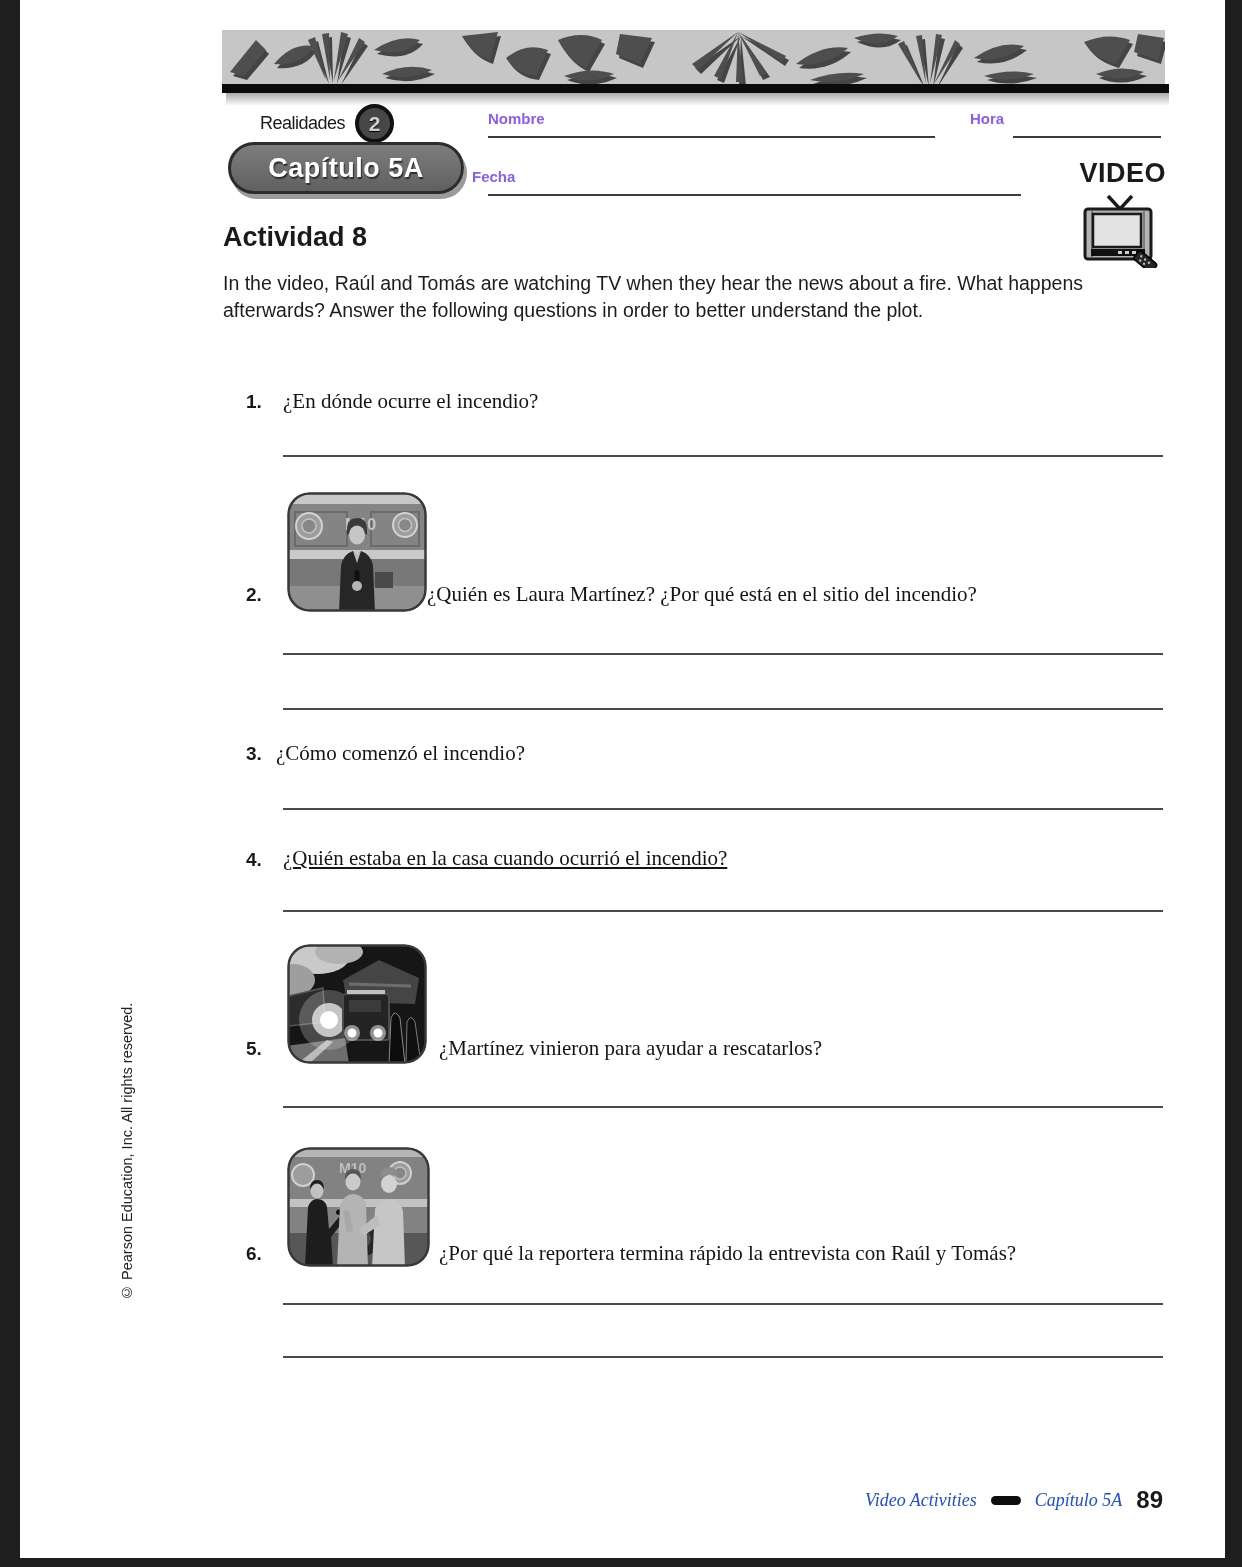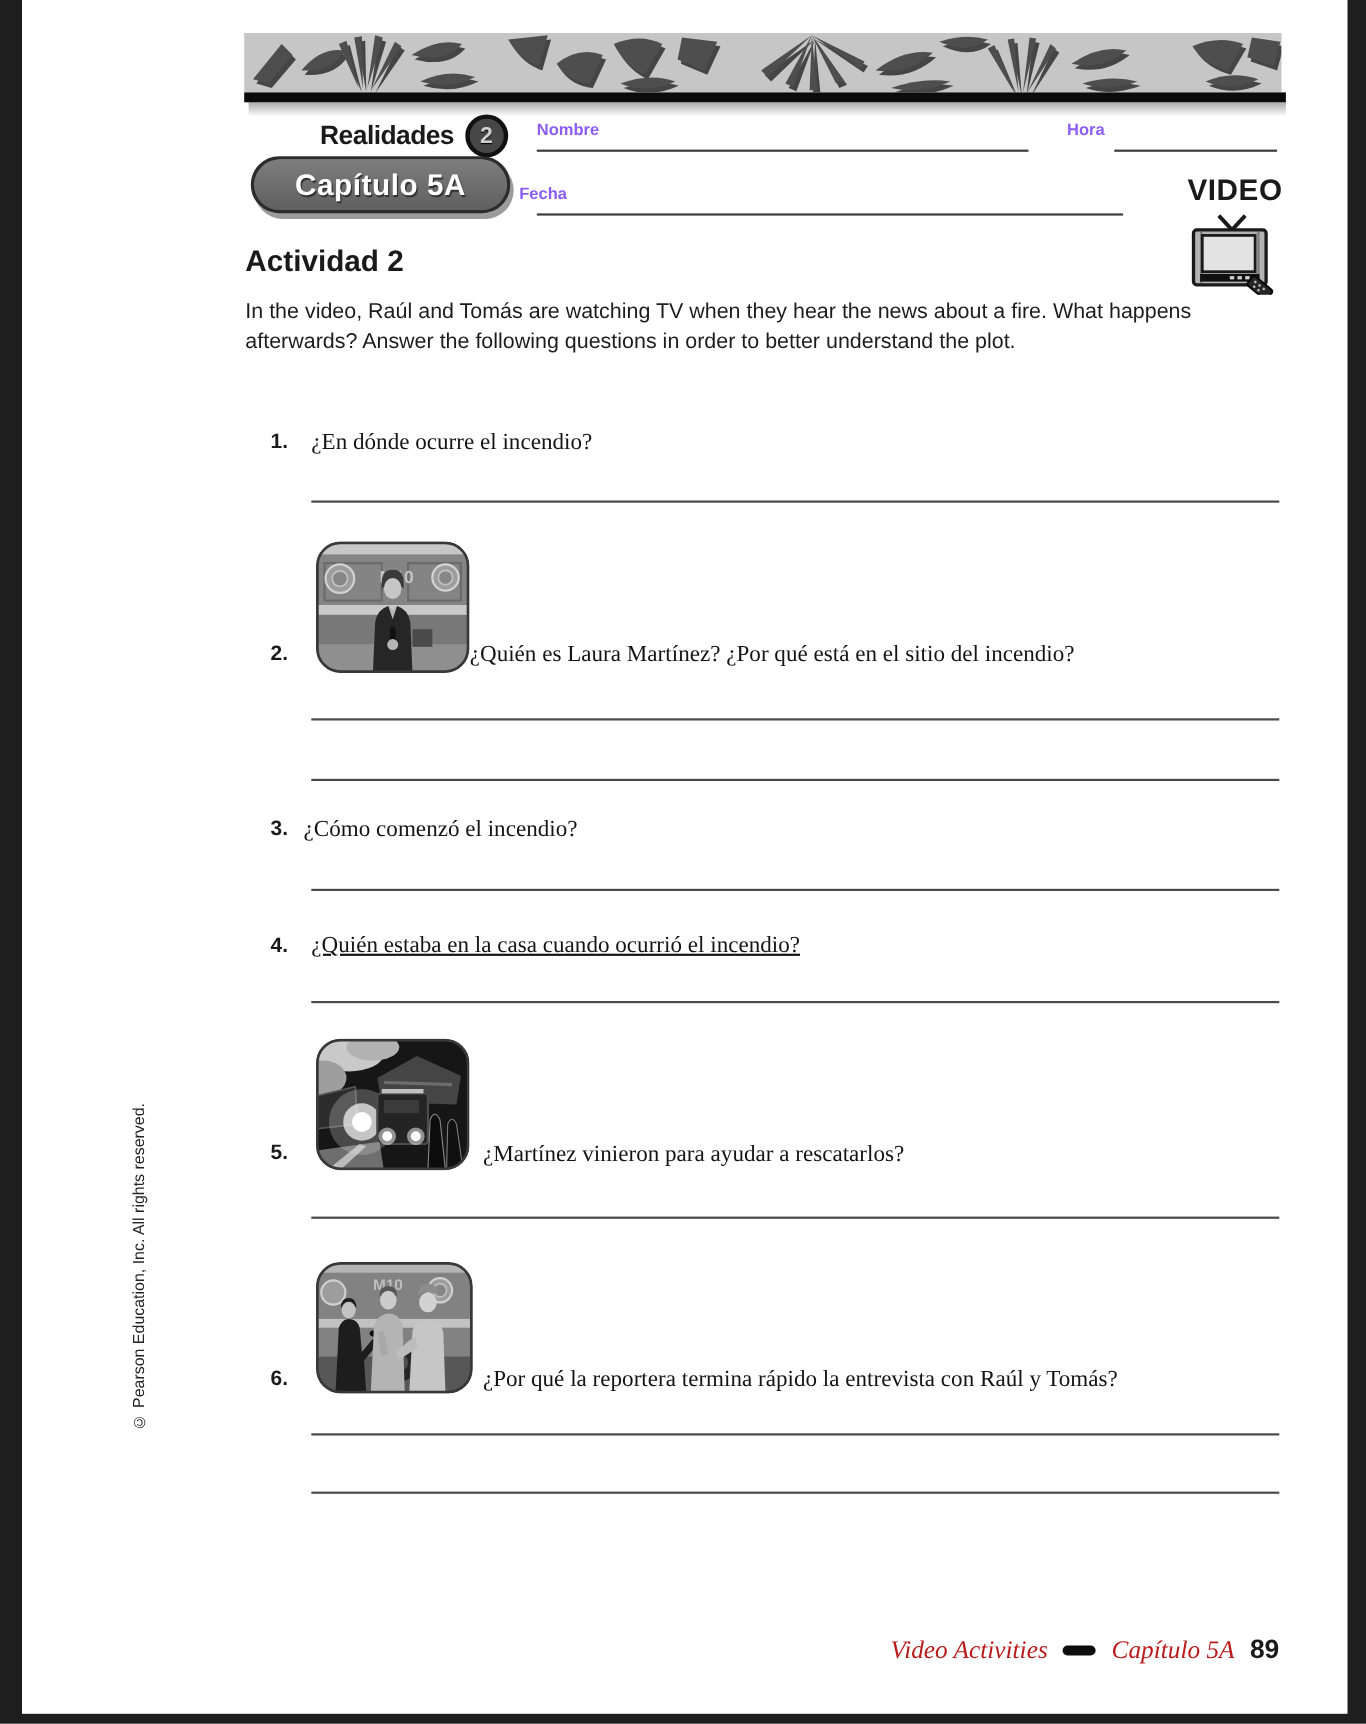--- a/index.html
+++ b/index.html
@@ -17,21 +17,21 @@
   .abs{position:absolute;}
 
   
   .banner-band{left:202px;top:30px;width:943px;height:54px;background:#c6c6c6;overflow:hidden;}
   .banner-bar{left:202px;top:84px;width:947px;height:9px;background:#0b0b0b;}
   .banner-shadow{left:206px;top:93px;width:943px;height:13px;
     background:linear-gradient(#00000055,#00000000);}
 
   
   .brand-row{left:240px;top:104px;display:flex;align-items:center;gap:10px;}
-  .brand-name{font-size:24px;font-weight:bold;letter-spacing:-0.5px;margin-left:31px;}
+  .brand-name{font-size:18px;font-weight:normal;letter-spacing:-0.5px;}
   .level-badge{
     width:31px;height:31px;border-radius:50%;
     background:#474747;border:4px solid #111111;
     color:#cfcfcf;font-weight:bold;font-size:21px;
     display:flex;align-items:center;justify-content:center;
     text-shadow:0 1px 1px #000;
   }
   .chapter-pill{
     left:208px;top:142px;width:230px;height:46px;
     background:linear-gradient(#7d7d7d,#606060);
@@ -57,21 +57,21 @@
   .q-num{font-size:19px;font-weight:bold;width:34px;}
   .q-text{font-family:"Liberation Serif","DejaVu Serif",serif;font-size:21px;color:#141414;}
   .answer-line{left:263px;width:880px;height:0;border-top:2px solid #4a4a4a;}
 
   .photo{border-radius:22px;}
 
   
   .footer{left:0;top:1486px;width:1143px;display:flex;justify-content:flex-end;
     align-items:center;gap:14px;}
   .footer-italic{font-family:"Liberation Serif","DejaVu Serif",serif;
-    font-style:italic;font-size:23px;color:#b91c1c;}
+    font-style:italic;font-size:18px;color:#1d4ed8;}
   .footer-dash{width:30px;height:9px;border-radius:5px;background:#0d0d0d;}
   .footer-page{font-size:24px;font-weight:bold;}
 
   
   .copyright{
     left:96px;top:1005px;height:295px;width:22px;
     writing-mode:vertical-rl;transform:rotate(180deg);
     font-size:14.5px;color:#222;white-space:nowrap;
     display:flex;align-items:center;
   }
@@ -155,21 +155,21 @@
     <g transform="translate(62,58) rotate(40)">
       <rect x="0" y="0" width="23" height="11" rx="2.5" fill="#262626" stroke="#000" stroke-width="1.5"></rect>
       <circle cx="5" cy="4" r="1.2" fill="#bdbdbd"></circle>
         <circle cx="10" cy="4" r="1.2" fill="#bdbdbd"></circle>
       <circle cx="15" cy="4" r="1.2" fill="#bdbdbd"></circle>
         <circle cx="7" cy="8" r="1.2" fill="#bdbdbd"></circle>
       <circle cx="12" cy="8" r="1.2" fill="#bdbdbd"></circle>
     </g>
   </svg>
 
-  <div class="abs activity-title">Actividad 2</div>
+  <div class="abs activity-title">Actividad 8</div>
   <div class="abs activity-instructions">In the video, Raúl and Tomás are watching TV when they hear the news about a fire. What happens afterwards? Answer the following questions in order to better understand the plot.</div>
 
   <div class="abs q-num" style="left:226px;top:391px;">1.</div>
   <div class="abs q-text" style="left:263px;top:389px;">¿En dónde ocurre el incendio?</div>
   <div class="abs answer-line" style="top:455px;"></div>
 
   <svg class="abs photo" style="left:267px;top:492px;" width="140" height="120" viewBox="0 0 140 120">
     <defs>
         <clipPath id="pcA">
           <rect x="1.5" y="1.5" width="137" height="117" rx="21"></rect>

